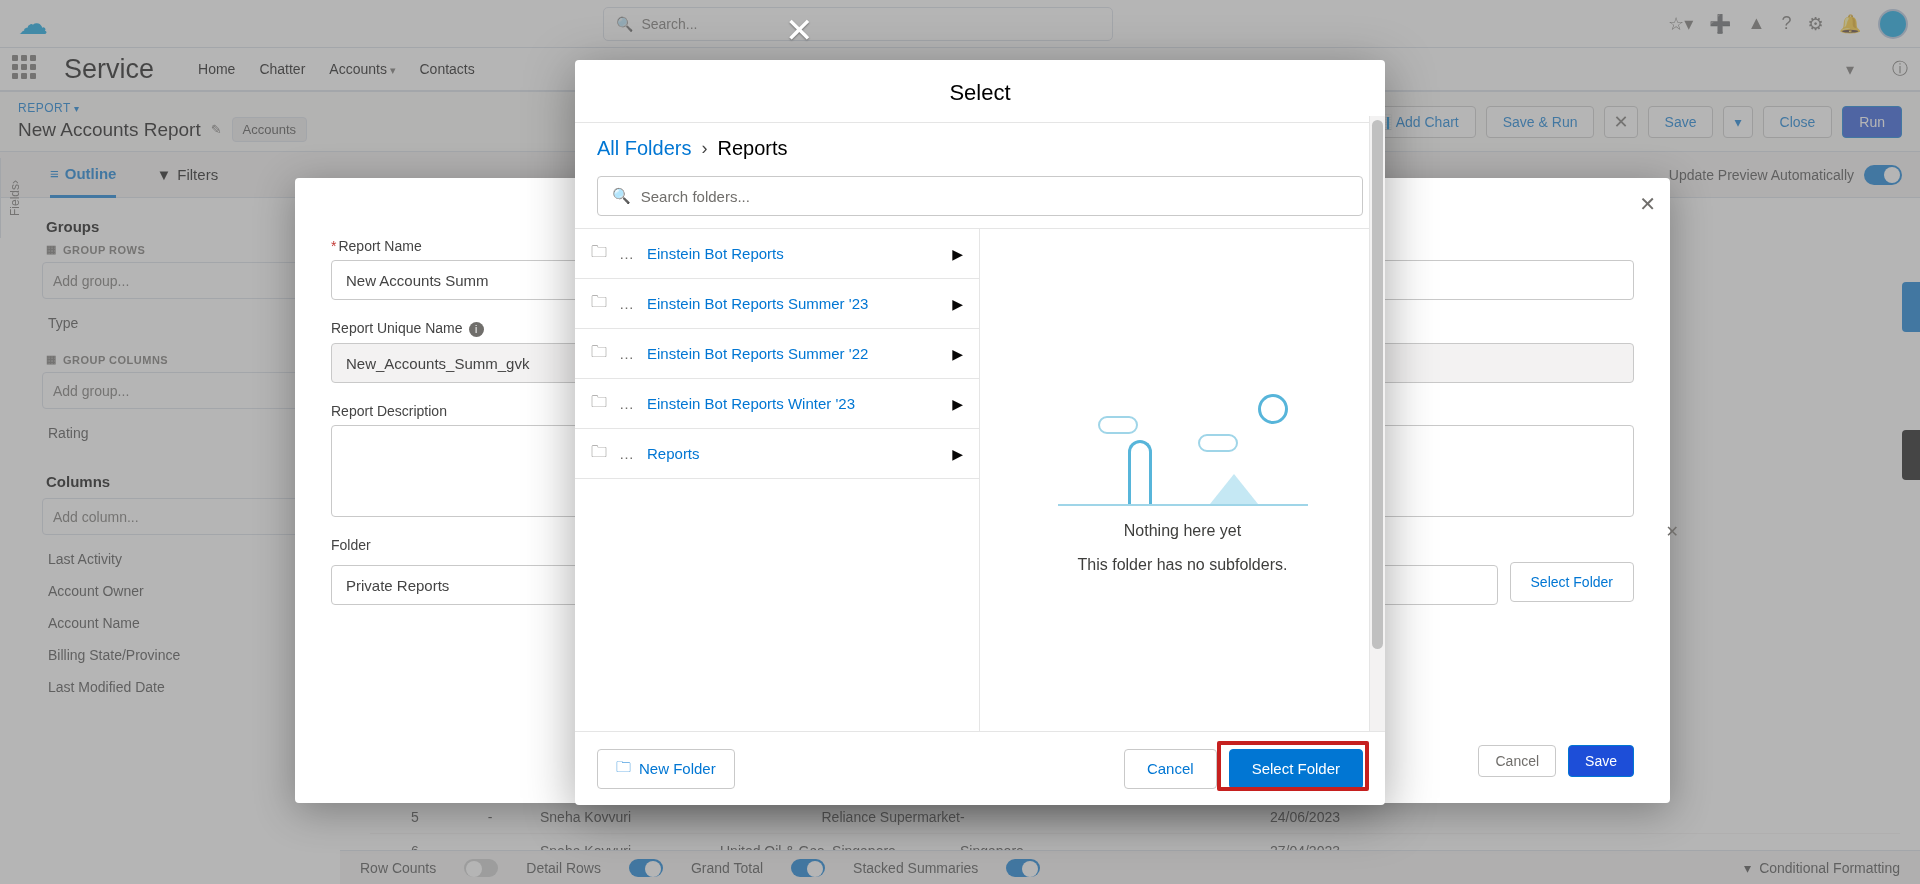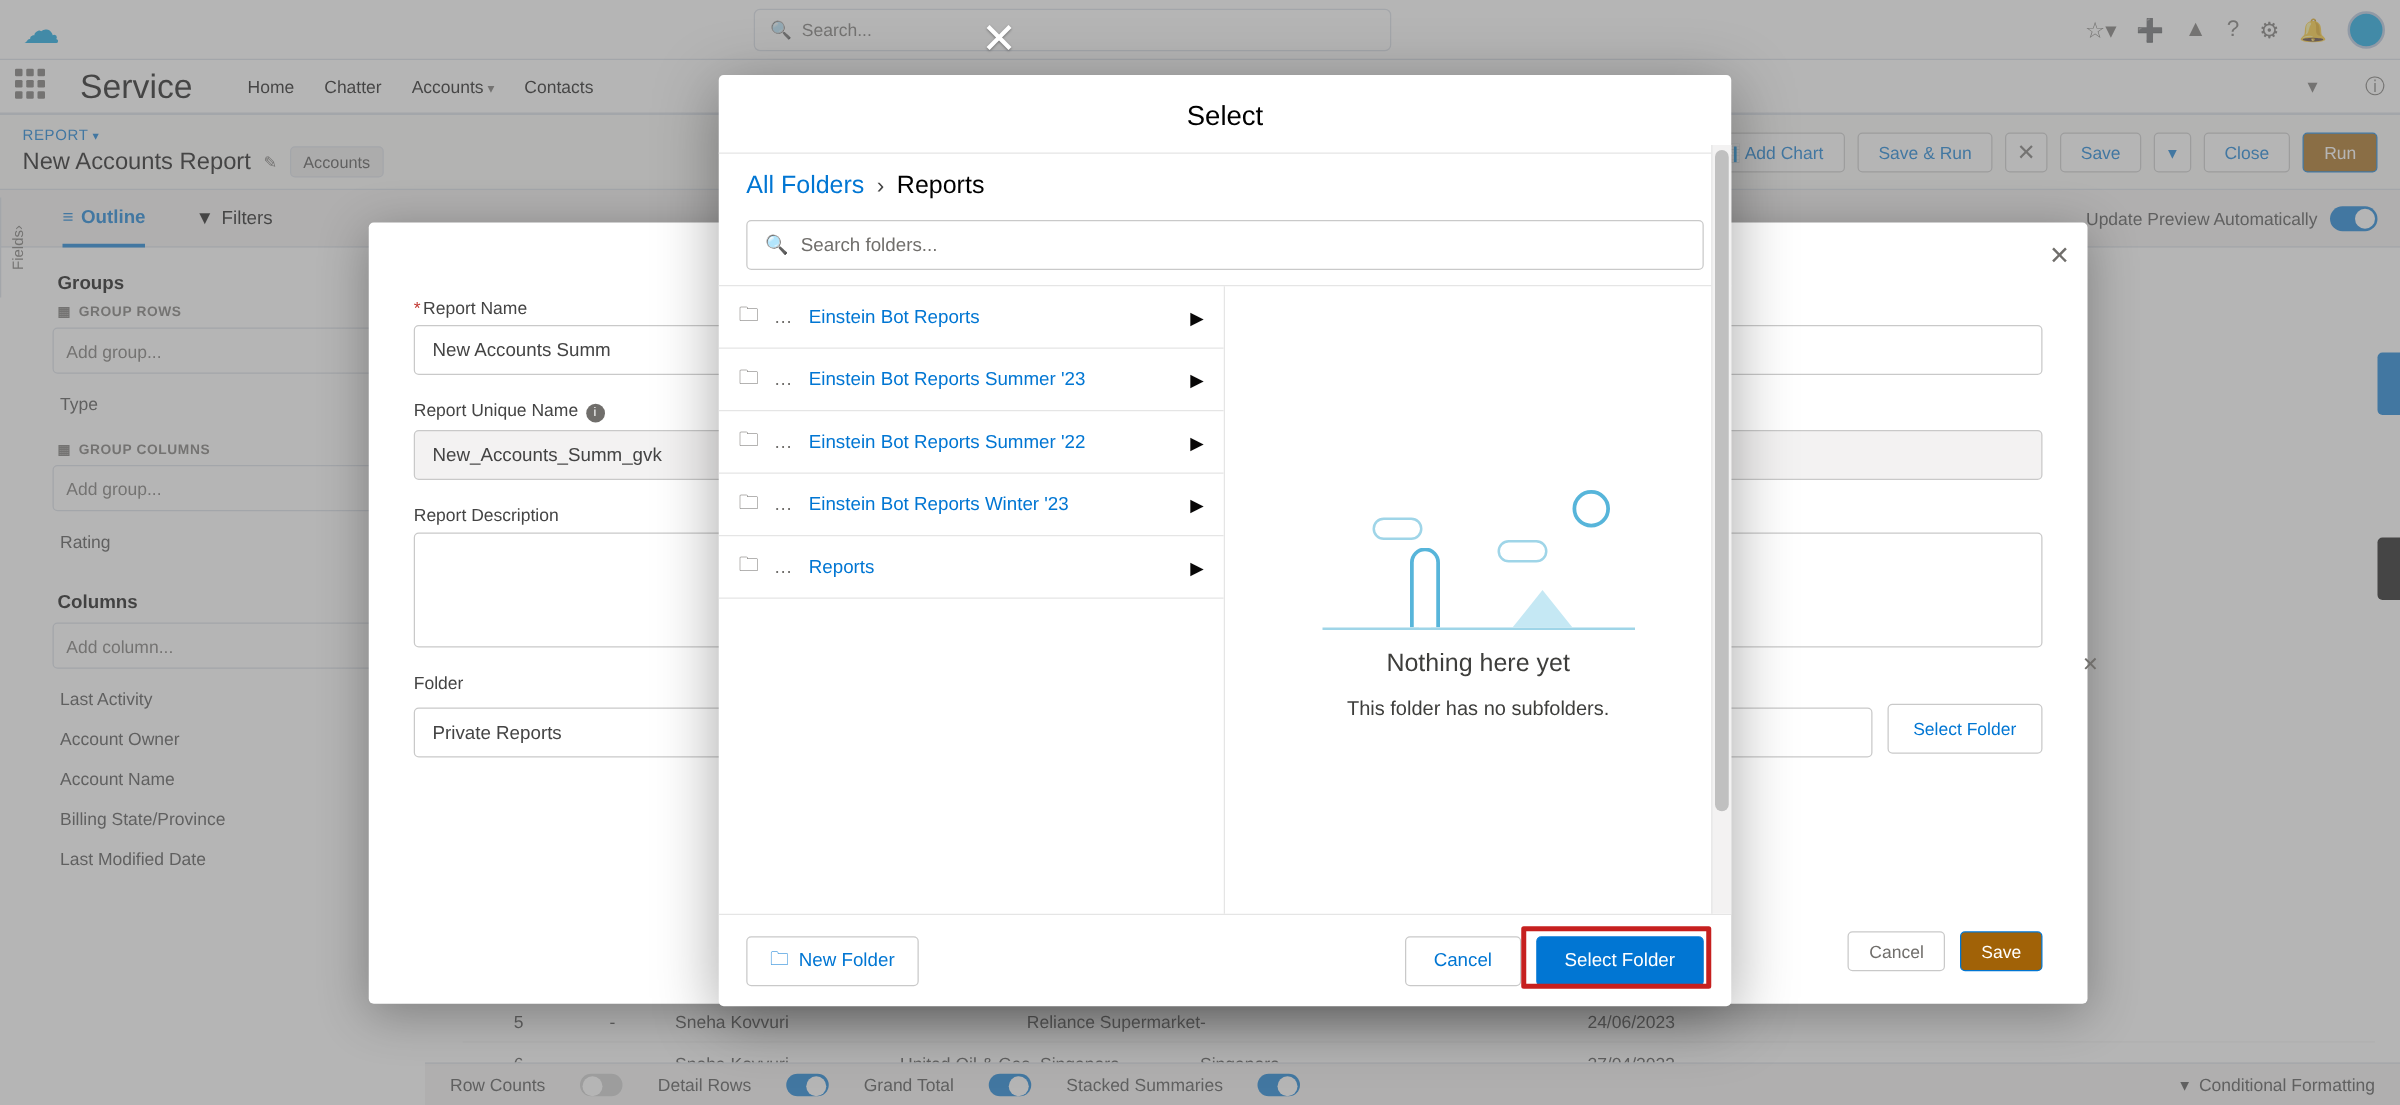--- a/index.html
+++ b/index.html
@@ -27,21 +27,21 @@
 .builder-left { display: flex; flex-direction: column; gap: 2px; }
 .report-label { color: #0176d3; font-size: 12px; font-weight: 400; letter-spacing: .5px; }
 .report-label::after { content: " ▾"; font-size: 10px; }
 .report-title-row { display: flex; align-items: center; gap: 10px; }
 .report-title { font-size: 19px; color: #080707; }
 .pencil { color: #706e6b; font-size: 13px; }
 .pill { background: #ecebea; border: 1px solid #d8dde6; border-radius: 4px; padding: 4px 10px; font-size: 13px; color: #444; }
 .builder-right { margin-left: auto; display: flex; align-items: center; gap: 10px; }
 .btn { background: #fff; border: 1px solid #c9c9c9; border-radius: 4px; padding: 7px 16px; font-size: 14px; color: #0176d3; }
 .btn.neutral { color: #0176d3; }
-.btn.brand { background: #a16207; color: #fff; border-color: #0176d3; }
+.btn.brand { background: #1d4ed8; color: #fff; border-color: #0176d3; }
 .btn.x-close { color: #706e6b; font-size: 18px; padding: 4px 8px; }
 
 
 .tabs-row { height: 46px; background: #f3f2f2; border-bottom: 1px solid #d8dde6; display: flex; align-items: center; padding: 0 18px; gap: 40px; }
 .side-tab { position: absolute; left: 0; top: 158px; width: 28px; height: 80px; border-right: 1px solid #d8dde6; display:flex; align-items:center; justify-content:center; writing-mode: vertical-rl; transform: rotate(180deg); font-size: 12px; color: #706e6b; }
 .tab-item { font-size: 15px; color: #080707; display: flex; align-items: center; gap: 6px; }
 .tab-item.active { color: #0176d3; font-weight: 600; border-bottom: 3px solid #0176d3; height: 46px; }
 .tabs-right { margin-left: auto; display: flex; align-items: center; gap: 10px; font-size: 14px; color: #444; }
 .toggle { width: 38px; height: 20px; border-radius: 10px; background: #0176d3; position: relative; }
 .toggle::after { content: ""; position: absolute; right: 2px; top: 2px; width: 16px; height: 16px; background: #fff; border-radius: 50%; }
@@ -88,21 +88,21 @@
 .fd-bc .chev { font-size:18px; color:#444; }
 .fd-search { margin:6px 22px 12px; height:40px; border:1px solid #c9c9c9; border-radius:4px; display:flex; align-items:center; padding:0 14px; gap:10px; color:#706e6b; font-size:15px; }
 .fd-body { flex:1; display:flex; border-top:1px solid #e5e5e5; min-height:0; }
 .fd-left { width:405px; border-right:1px solid #e5e5e5; overflow-y:auto; }
 .fd-folder-row { height:50px; display:flex; align-items:center; justify-content:space-between; padding:0 16px; border-bottom:1px solid #e5e5e5; font-size:15px; color:#0176d3; cursor:pointer; }
 .fd-folder-row .left { display:flex; align-items:center; gap:12px; }
 .fd-folder-row .ficon { color:#706e6b; font-size:16px; }
 .fd-folder-row .dots { color:#706e6b; margin-right:1px; }
 .fd-folder-row .rchev { color:#080707; font-size:14px; }
 .fd-right { flex:1; display:flex; flex-direction:column; align-items:center; justify-content:center; gap:16px; color:#444; padding:20px; }
-.fd-empty-title { font-size:20px; color:#3e3e3c; }
+.fd-empty-title { font-size:16px; color:#3e3e3c; }
 .fd-empty-sub { font-size:16px; color:#3e3e3c; }
 .fd-desert { width:250px; height:120px; border-bottom:2px solid #9fd5e8; position:relative; }
 .fd-desert .sun { position:absolute; right:20px; top:8px; width:30px; height:30px; border:3px solid #57b5da; border-radius:50%; }
 .fd-desert .cloud { position:absolute; width:40px; height:18px; border:2px solid #9fd5e8; border-radius:12px; }
 .fd-desert .cactus { position:absolute; left:70px; bottom:0; width:24px; height:64px; border-left:3px solid #57b5da; border-right:3px solid #57b5da; border-top:3px solid #57b5da; border-radius:12px 12px 0 0; }
 .fd-desert .mtn { position:absolute; right:50px; bottom:0; width:0; height:0; border-left:24px solid transparent; border-right:24px solid transparent; border-bottom:30px solid #c5e8f4; }
 .fd-footer { height:74px; border-top:1px solid #e5e5e5; display:flex; align-items:center; padding:0 22px; gap:12px; }
 .fd-new-btn { height:40px; border:1px solid #c9c9c9; border-radius:4px; padding:0 18px; font-size:15px; color:#0176d3; background:#fff; display:flex; align-items:center; gap:8px; }
 .fd-spacer { flex:1; }
 .fd-cancel { height:40px; border:1px solid #c9c9c9; border-radius:4px; padding:0 22px; font-size:15px; color:#0176d3; background:#fff; }

